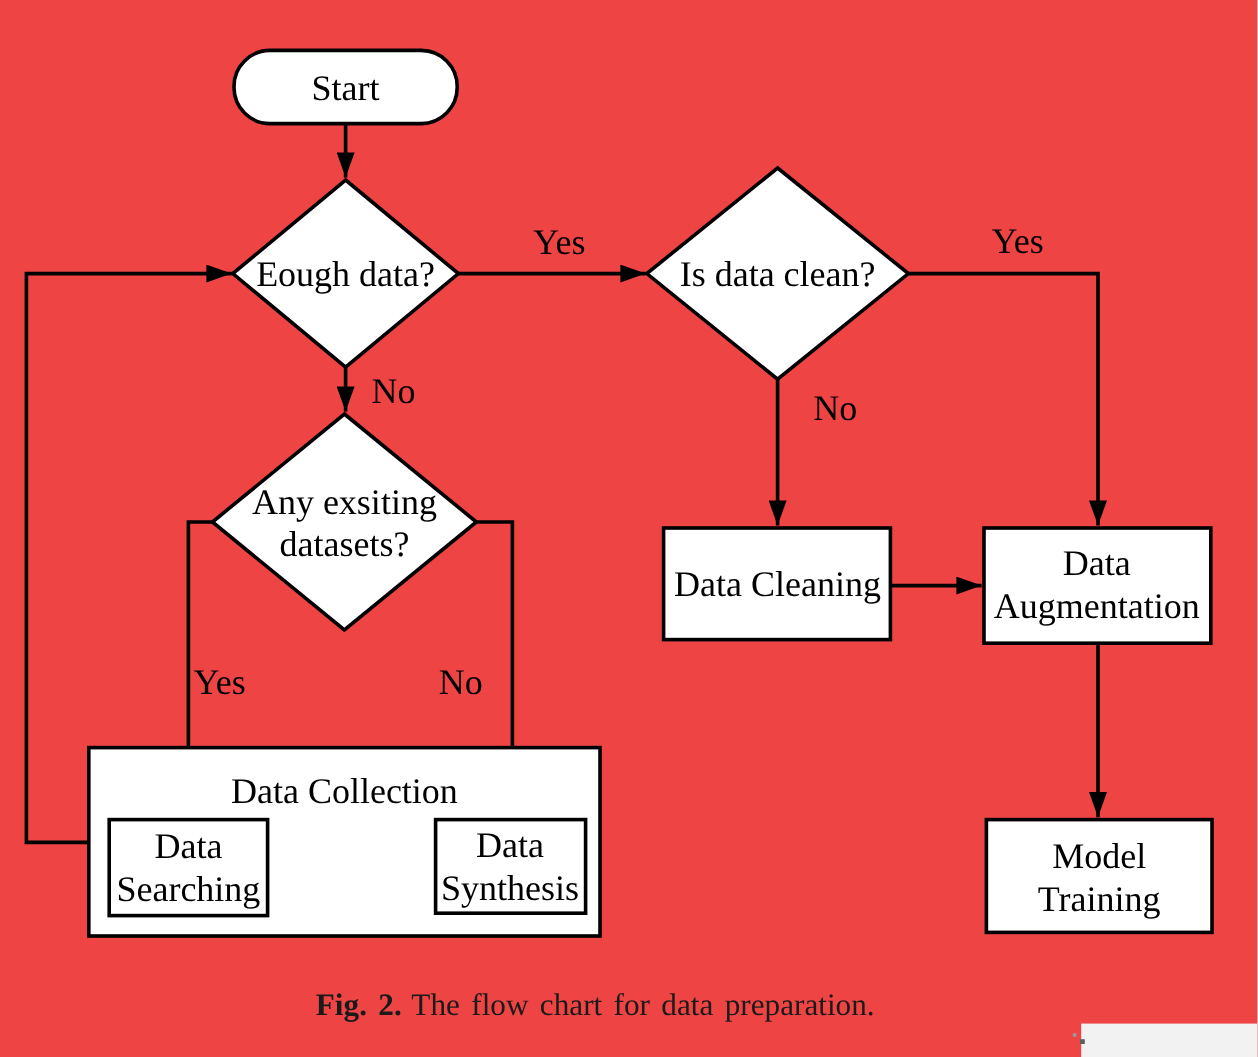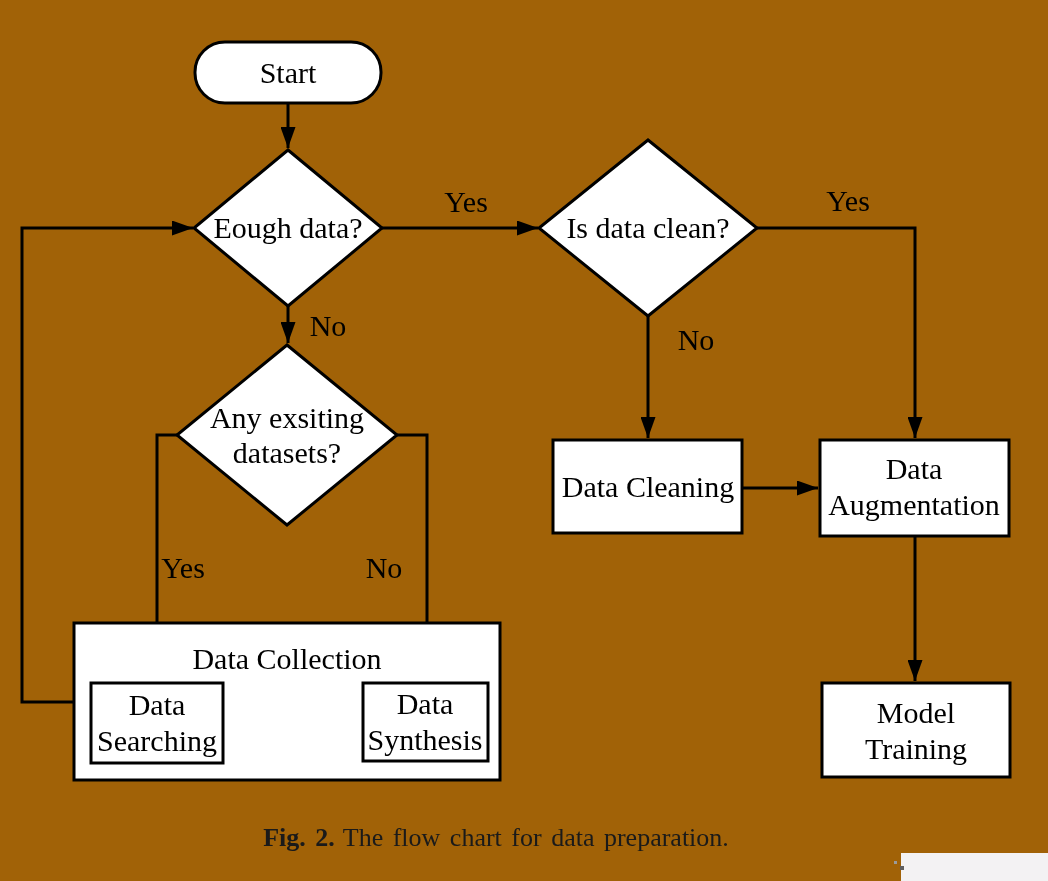--- a/index.html
+++ b/index.html
@@ -4,21 +4,21 @@
 <style>
   html, body {
     margin: 0;
     padding: 0;
     background: #ffffff;
   }
   .canvas {
     position: relative;
     width: 1048px;
     height: 881px;
-    background: #a16207;
+    background: #ef4444;
     font-family: "Liberation Serif", "DejaVu Serif", serif;
     overflow: hidden;
     text-align: right;
   }
   svg { display: block; }
   .shape {
     fill: #ffffff;
     stroke: #000000;
     stroke-width: 3;
   }

